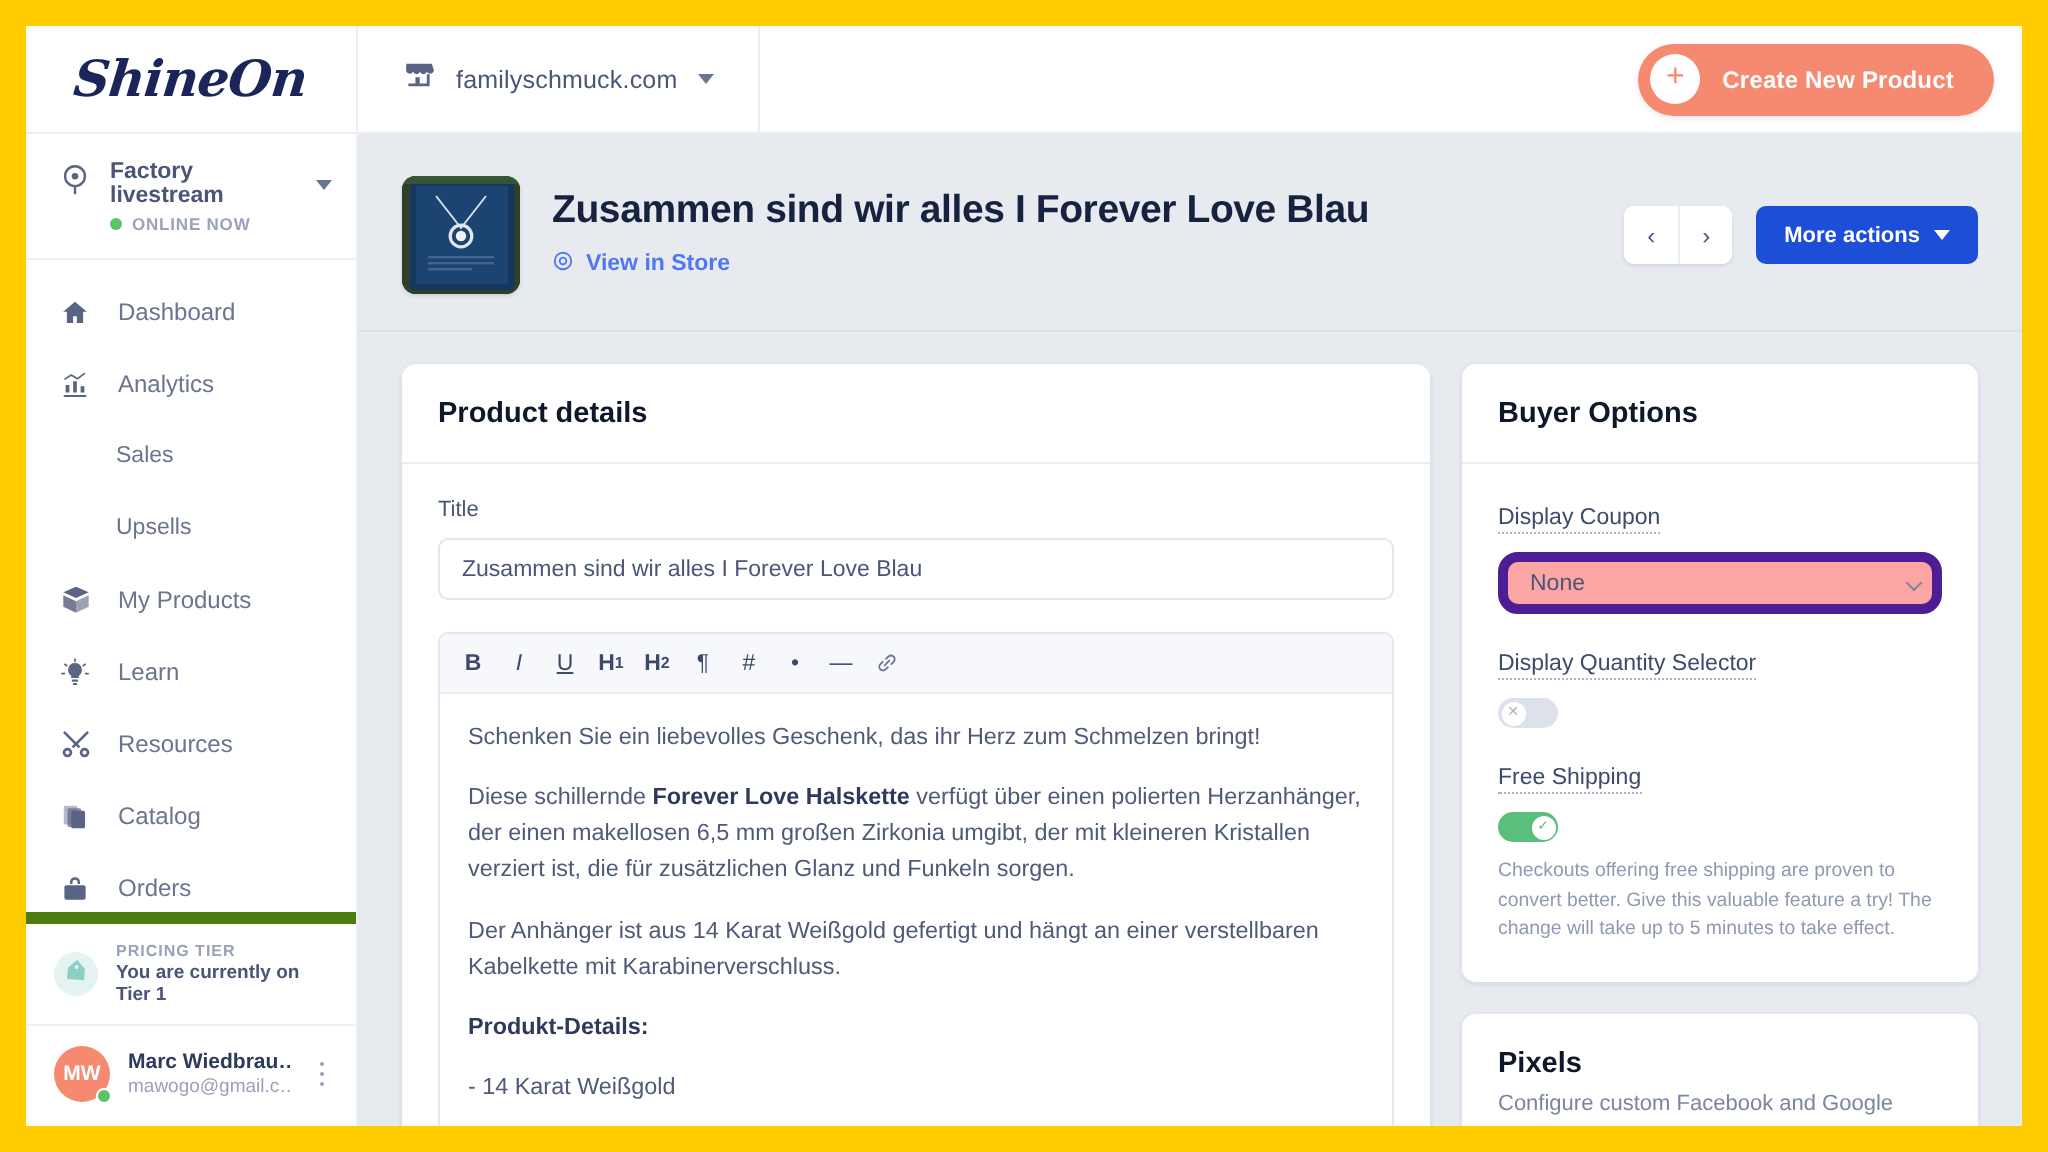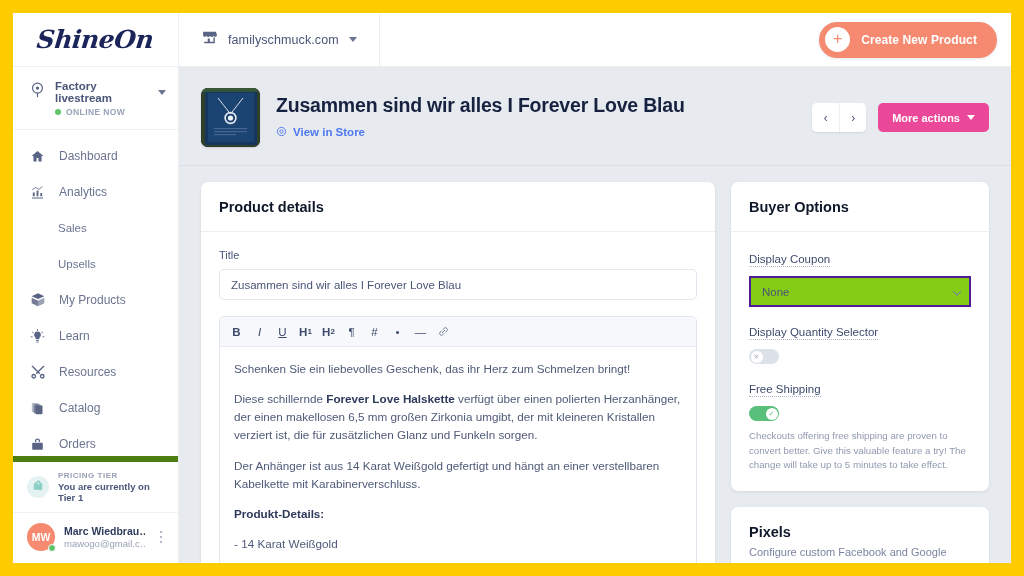--- a/index.html
+++ b/index.html
@@ -177,21 +177,21 @@
   .ph-link .lbl { font-size: 11.5px; color: #4f78f0; font-weight: 600; }
   .ph-actions { display: flex; align-items: center; gap: 12px; flex: 0 0 auto; }
   .pager { display: flex; background: #fff; border-radius: 5px; box-shadow: 0 1px 2px rgba(20,30,60,.10); overflow: hidden; }
   .pager button {
     width: 27px; height: 29px; border: none; background: #fff; cursor: pointer;
     color: #4a5578; font-size: 12px; line-height: 1;
     display: flex; align-items: center; justify-content: center;
   }
   .pager button + button { border-left: 1px solid #eceef2; }
   .btn-more {
-    background: #ec4899; color: #fff; border: none; border-radius: 5px;
+    background: #1d4ed8; color: #fff; border: none; border-radius: 5px;
     height: 29px; padding: 0 14px; font-size: 11px; font-weight: 700;
     display: flex; align-items: center; gap: 7px; cursor: pointer;
   }
   .btn-more .caret { border-top-color: #fff; }
 
   .columns { display: flex; gap: 16px; padding: 16px 22px 0 22px; }
   .col-left { flex: 1 1 auto; min-width: 0; }
   .col-right { width: 258px; flex: 0 0 auto; }
 
   .card {
@@ -251,22 +251,22 @@
   .toggle.on .knob { right: 1.5px; color: #59c07b; }
 
   .opt-label {
     font-size: 11.5px; color: #3c4a6b; font-weight: 500;
     border-bottom: 1.5px dotted #aeb6c8;
     display: inline-block; padding-bottom: 1px; margin-bottom: 9px;
   }
   .opt-block + .opt-block { margin-top: 15px; }
   .select-wrap { position: relative; }
   .select-box {
-    width: 100%; height: 31px; border: 2px solid #4c1d95; border-radius: 0;
-    background: #84cc16; font-size: 11.5px; color: #4a5578;
+    width: 100%; height: 31px; border: 5px solid #4c1d95; border-radius: 10px;
+    background: #fca5a5; font-size: 11.5px; color: #4a5578;
     display: flex; align-items: center; padding: 0 11px;
   }
   .select-chev {
     position: absolute; right: 11px; top: 50%; transform: translateY(-60%) rotate(45deg);
     width: 6px; height: 6px; border-right: 1.5px solid #7b85a0; border-bottom: 1.5px solid #7b85a0;
   }
   .helper-txt { font-size: 9.7px; color: #8f99b0; line-height: 1.5; margin-top: 8px; }
 </style>
 </head>
 <body>

